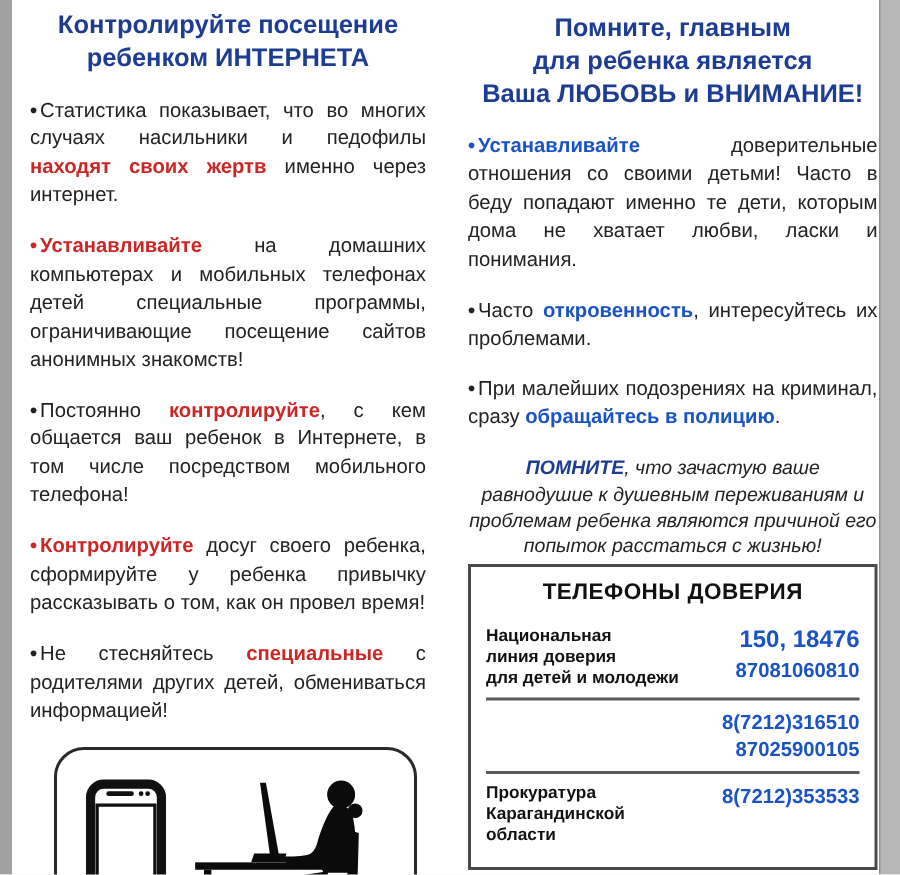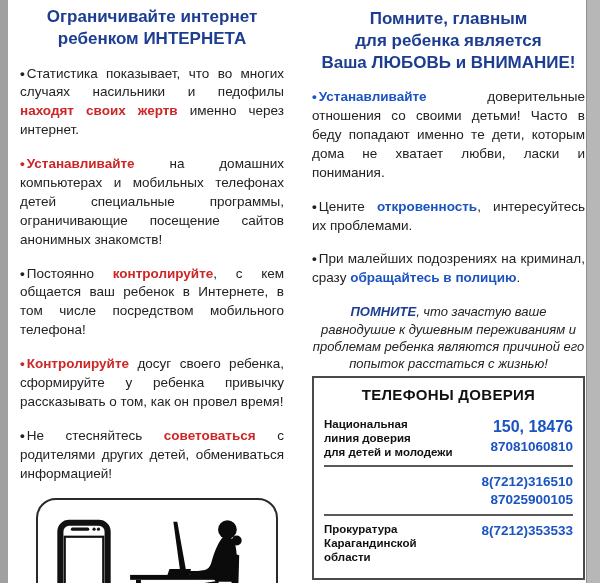--- a/index.html
+++ b/index.html
@@ -34,28 +34,28 @@
   svg{display:block;}
 </style>
 </head>
 <body>
 
 <div class="page">
   <div class="edge-left"></div>
   <div class="edge-right"></div>
 
   <div class="col col-left">
-    <h2 class="title">Ограничивайте интернет
+    <h2 class="title">Контролируйте посещение
 ребенком ИНТЕРНЕТА</h2>
     <div id="left-bullets">
         <p class="bullet"><span class="dot dot-k">•</span><span class="seg seg-k">Статистика показывает, что во многих случаях насильники и педофилы </span><span class="seg seg-r">находят своих жертв</span><span class="seg seg-k"> именно через интернет.</span></p>
         <p class="bullet"><span class="dot dot-r">•</span><span class="seg seg-r">Устанавливайте</span><span class="seg seg-k"> на домашних компьютерах и мобильных телефонах детей специальные программы, ограничивающие посещение сайтов анонимных знакомств!</span></p>
         <p class="bullet"><span class="dot dot-k">•</span><span class="seg seg-k">Постоянно </span><span class="seg seg-r">контролируйте</span><span class="seg seg-k">, с кем общается ваш ребенок в Интернете, в том числе посредством мобильного телефона!</span></p>
         <p class="bullet"><span class="dot dot-r">•</span><span class="seg seg-r">Контролируйте</span><span class="seg seg-k"> досуг своего ребенка, сформируйте у ребенка привычку рассказывать о том, как он провел время!</span></p>
-        <p class="bullet"><span class="dot dot-k">•</span><span class="seg seg-k">Не стесняйтесь </span><span class="seg seg-r">советоваться</span><span class="seg seg-k"> с родителями других детей, обмениваться информацией!</span></p>
+        <p class="bullet"><span class="dot dot-k">•</span><span class="seg seg-k">Не стесняйтесь </span><span class="seg seg-r">специальные</span><span class="seg seg-k"> с родителями других детей, обмениваться информацией!</span></p>
       </div>
 
     <div class="img-box">
       <svg width="56" height="104" viewBox="0 0 64 116" aria-hidden="true">
         <rect x="5" y="4" width="54" height="108" rx="10" fill="#ffffff" stroke="#111" stroke-width="7"></rect>
         <rect x="10" y="20" width="44" height="75" fill="#ffffff" stroke="#111" stroke-width="2.5"></rect>
         <rect x="17" y="9.5" width="21" height="3.6" rx="1.8" fill="#111"></rect>
         <circle cx="43.5" cy="11.3" r="1.8" fill="#111"></circle>
         <circle cx="48.5" cy="11.3" r="1.8" fill="#111"></circle>
         <rect x="23" y="100.5" width="18" height="7" rx="3.5" fill="none" stroke="#111" stroke-width="2.2"></rect>
@@ -83,21 +83,21 @@
       </svg>
     </div>
   </div>
 
   <div class="col col-right">
     <h2 class="title">Помните, главным
 для ребенка является
 Ваша ЛЮБОВЬ и ВНИМАНИЕ!</h2>
     <div id="right-bullets">
         <p class="bullet"><span class="dot dot-b">•</span><span class="seg seg-b">Устанавливайте</span><span class="seg seg-k"> доверительные отношения со своими детьми! Часто в беду попадают именно те дети, которым дома не хватает любви, ласки и понимания.</span></p>
-        <p class="bullet"><span class="dot dot-k">•</span><span class="seg seg-k">Цените </span><span class="seg seg-b">откровенность</span><span class="seg seg-k">, интересуйтесь их проблемами.</span></p>
+        <p class="bullet"><span class="dot dot-k">•</span><span class="seg seg-k">Часто </span><span class="seg seg-b">откровенность</span><span class="seg seg-k">, интересуйтесь их проблемами.</span></p>
         <p class="bullet"><span class="dot dot-k">•</span><span class="seg seg-k">При малейших подозрениях на криминал, сразу </span><span class="seg seg-b">обращайтесь в полицию</span><span class="seg seg-k">.</span></p>
       </div>
 
     <p class="note" id="note"><span class="seg seg-nb">ПОМНИТЕ</span><span class="seg seg-i">, что зачастую ваше равнодушие к душевным переживаниям и проблемам ребенка являются причиной его попыток расстаться с жизнью!</span></p>
 
     <div class="hotline">
       <div class="hotline-title">ТЕЛЕФОНЫ ДОВЕРИЯ</div>
       <div id="hotline-rows">
           <div class="h-row">
             <div class="h-label">Национальная

